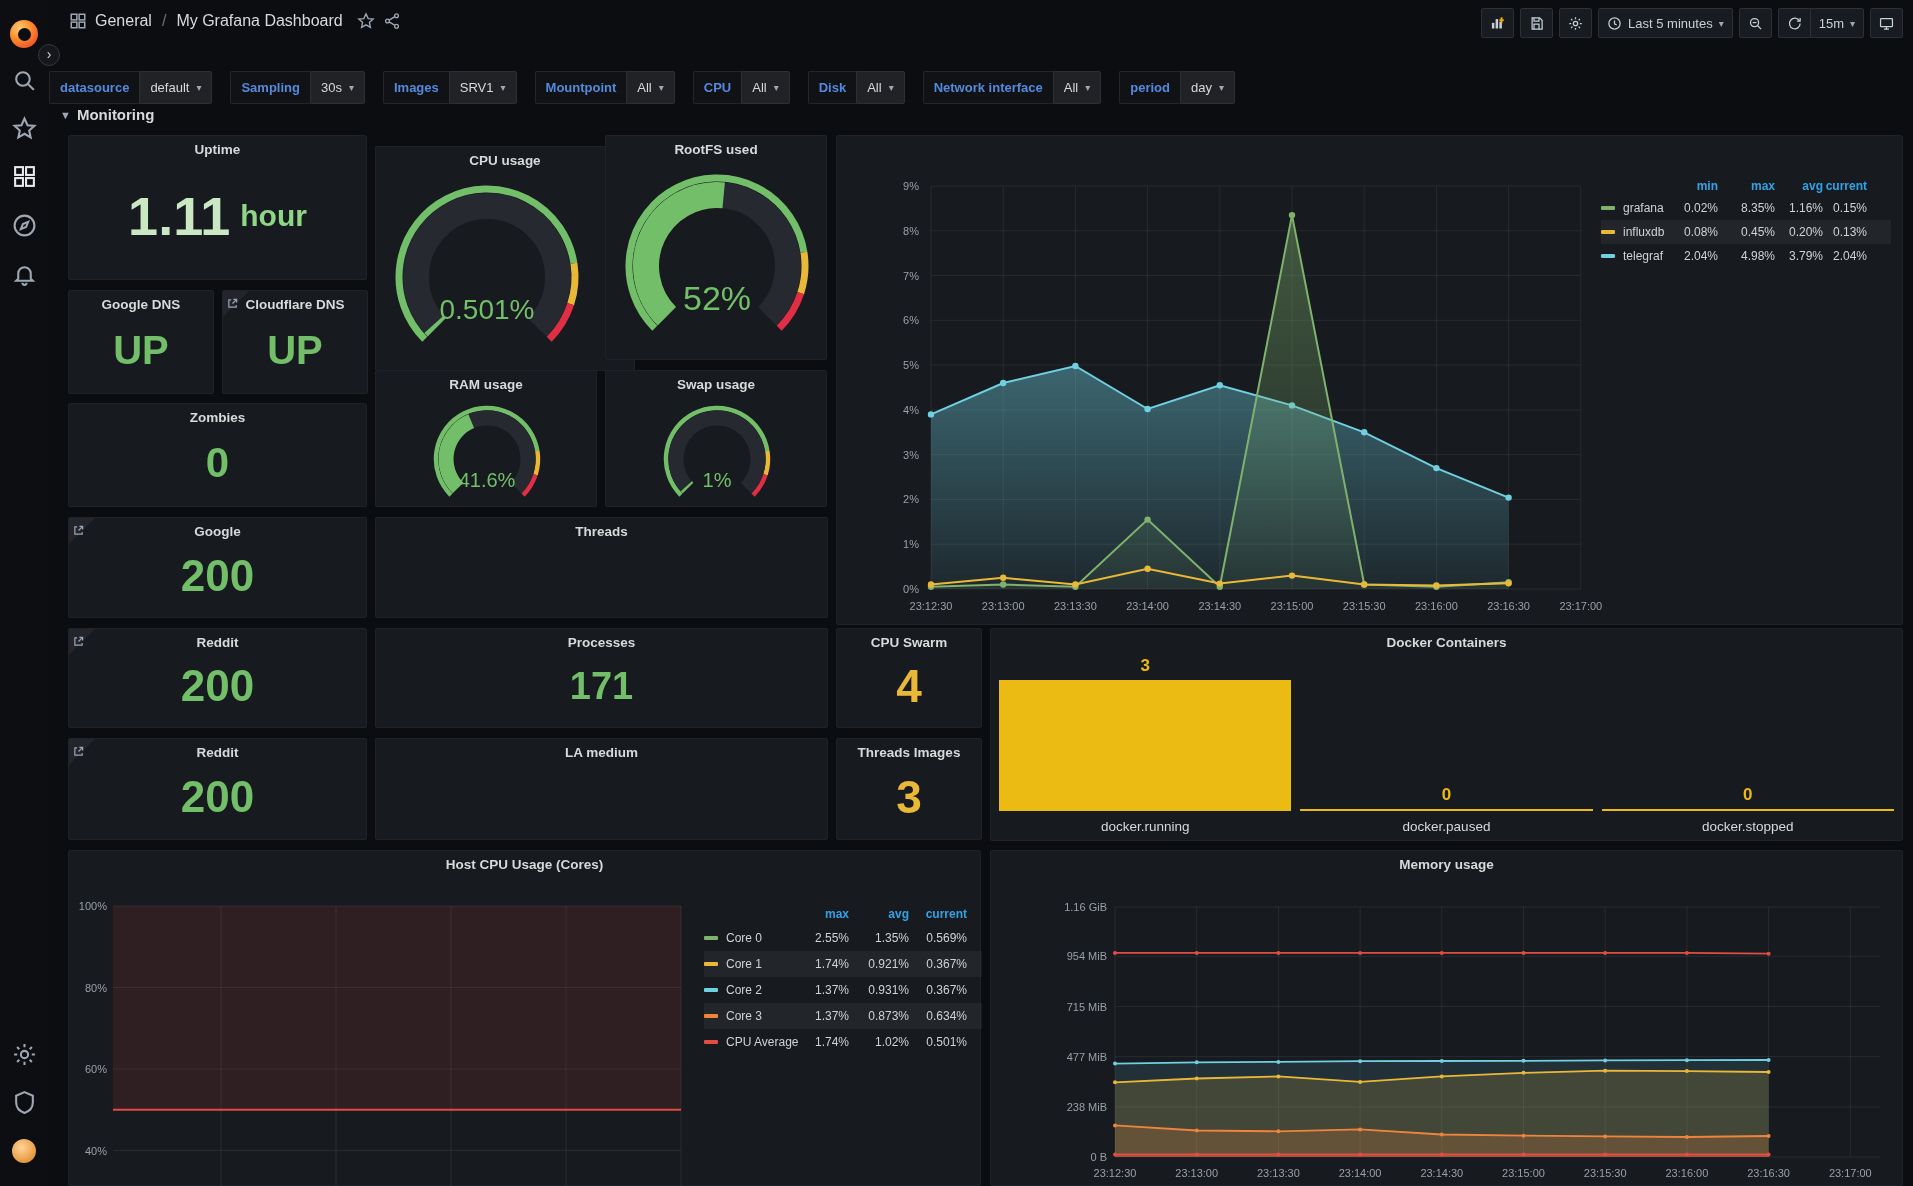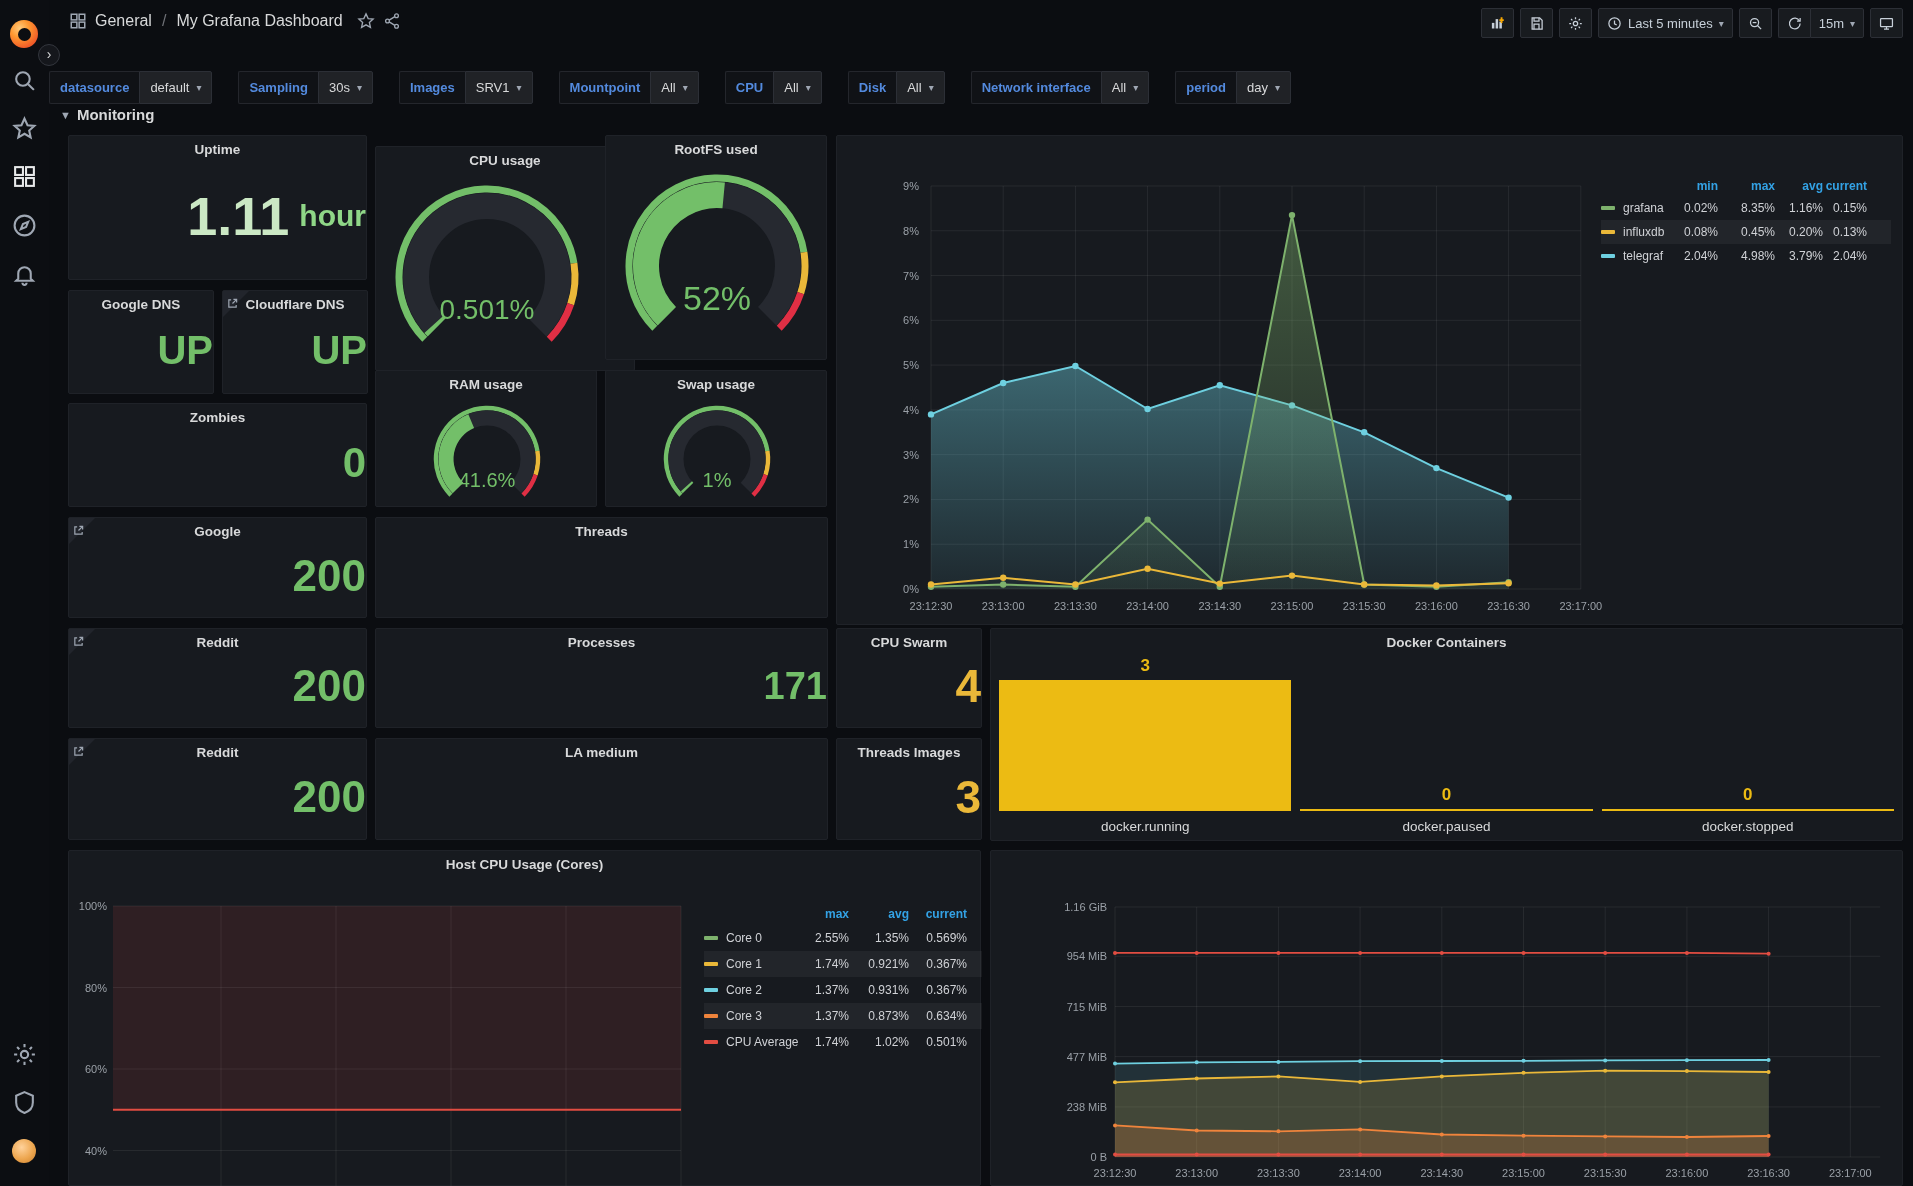--- a/index.html
+++ b/index.html
@@ -15,29 +15,29 @@
   .crumb { position:absolute; left:20px; top:12px; display:flex; align-items:center; gap:8px; color:#d8d9da; font-size:16px; }
   .crumb .sep { color:#6e7076; padding:0 2px; }
   .crumb svg { width:18px; height:18px; color:#9fa7b3; }
   .toolbar { position:absolute; right:10px; top:8px; display:flex; gap:6px; align-items:center; }
   .tbtn { height:30px; background:#181b1f; border:1px solid #2c2f36; border-radius:2px; color:#c7d0d9; display:flex; align-items:center; justify-content:center; padding:8px 8px; font-size:13px; gap:6px; }
   .tbtn svg { width:15px; height:15px; }
   .tgroup { display:flex; }
   .tgroup .tbtn:first-child { border-right:none; border-radius:2px 0 0 2px; }
   .tgroup .tbtn:last-child { border-radius:0 2px 2px 0; }
   .caret { font-size:10px; color:#9fa7b3; }
-  .submenu { position:absolute; left:49px; top:71px; display:flex; gap:26px; }
+  .submenu { position:absolute; left:49px; top:71px; display:flex; gap:18px; }
   .pill { display:flex; height:33px; }
   .pill .plabel { background:#101216; border:1px solid #24262c; border-right:none; border-radius:2px 0 0 2px; color:#538ade; font-size:13px; font-weight:700; display:flex; align-items:center; padding:0 10px; }
   .pill .pvalue { background:#202226; border:1px solid #2c2f36; border-radius:0 2px 2px 0; color:#d8d9da; font-size:13px; display:flex; align-items:center; padding:0 10px; gap:7px; }
   .rowhdr { position:absolute; left:60px; top:106px; display:flex; align-items:center; gap:6px; color:#d8d9da; font-size:15px; font-weight:700; }
   .rowhdr .rchev { font-size:11px; color:#9fa7b3; font-weight:400; }
   .panel { position:absolute; background:#171a1f; border:1px solid #1f2228; border-radius:2px; }
   .ptitle { position:absolute; top:6px; left:0; right:0; text-align:center; color:#d8d9da; font-size:13.5px; font-weight:600; white-space:nowrap; }
-  .statwrap { position:absolute; left:0; right:0; top:16px; bottom:0; display:flex; align-items:center; justify-content:flex-end; }
+  .statwrap { position:absolute; left:0; right:0; top:16px; bottom:0; display:flex; align-items:center; justify-content:center; }
   .sv-green { color:#73bf69; font-weight:700; }
   .sv-yellow { color:#eab839; font-weight:700; }
   .corner { position:absolute; top:0; left:0; width:0; height:0; border-top:26px solid #22252c; border-right:26px solid transparent; }
   .cornericon { position:absolute; top:4px; left:4px; width:11px; height:11px; color:#9fa7b3; }
   .cornericon svg { width:11px; height:11px; }
   .legend { position:absolute; font-size:12px; color:#d0d2d6; }
   .lrow { position:relative; display:flex; align-items:center; }
   .lcell { position:absolute; text-align:right; }
   .lhead { color:#33a2e5; font-weight:700; }
   .lmark { display:inline-block; width:14px; height:4px; border-radius:1px; margin-right:8px; flex:none; }
@@ -579,20 +579,21 @@
         <div class="lrow" style="height:26px;">
       <span class="lmark" style="background:#E24D42"></span>
       <span class="lname">CPU Average</span>
       <span class="lcell" style="left:0;width:145px">1.74%</span>
           <span class="lcell" style="left:0;width:205px">1.02%</span>
           <span class="lcell" style="left:0;width:263px">0.501%</span>
     </div>
       </div>
     </div>
     <div class="panel" style="left: 990px; top: 850px; width: 913px; height: 336px;">
+      <div class="ptitle">Memory usage</div>
       <svg width="913" height="336" style="position: absolute; left: 0px; top: 0px;">
         <line x1="124" y1="306" x2="889.3000000000001" y2="306" stroke="rgba(255,255,255,0.07)"></line>
         <text x="116" y="310" text-anchor="end" fill="#9aa0a7" font-size="11">0 B</text>
         <line x1="124" y1="255.91528" x2="889.3000000000001" y2="255.91528" stroke="rgba(255,255,255,0.07)"></line>
         <text x="116" y="259.91528" text-anchor="end" fill="#9aa0a7" font-size="11">238 MiB</text>
         <line x1="124" y1="205.62012" x2="889.3000000000001" y2="205.62012" stroke="rgba(255,255,255,0.07)"></line>
         <text x="116" y="209.62012" text-anchor="end" fill="#9aa0a7" font-size="11">477 MiB</text>
         <line x1="124" y1="155.5354" x2="889.3000000000001" y2="155.5354" stroke="rgba(255,255,255,0.07)"></line>
         <text x="116" y="159.5354" text-anchor="end" fill="#9aa0a7" font-size="11">715 MiB</text>
         <line x1="124" y1="105.24024" x2="889.3000000000001" y2="105.24024" stroke="rgba(255,255,255,0.07)"></line>

